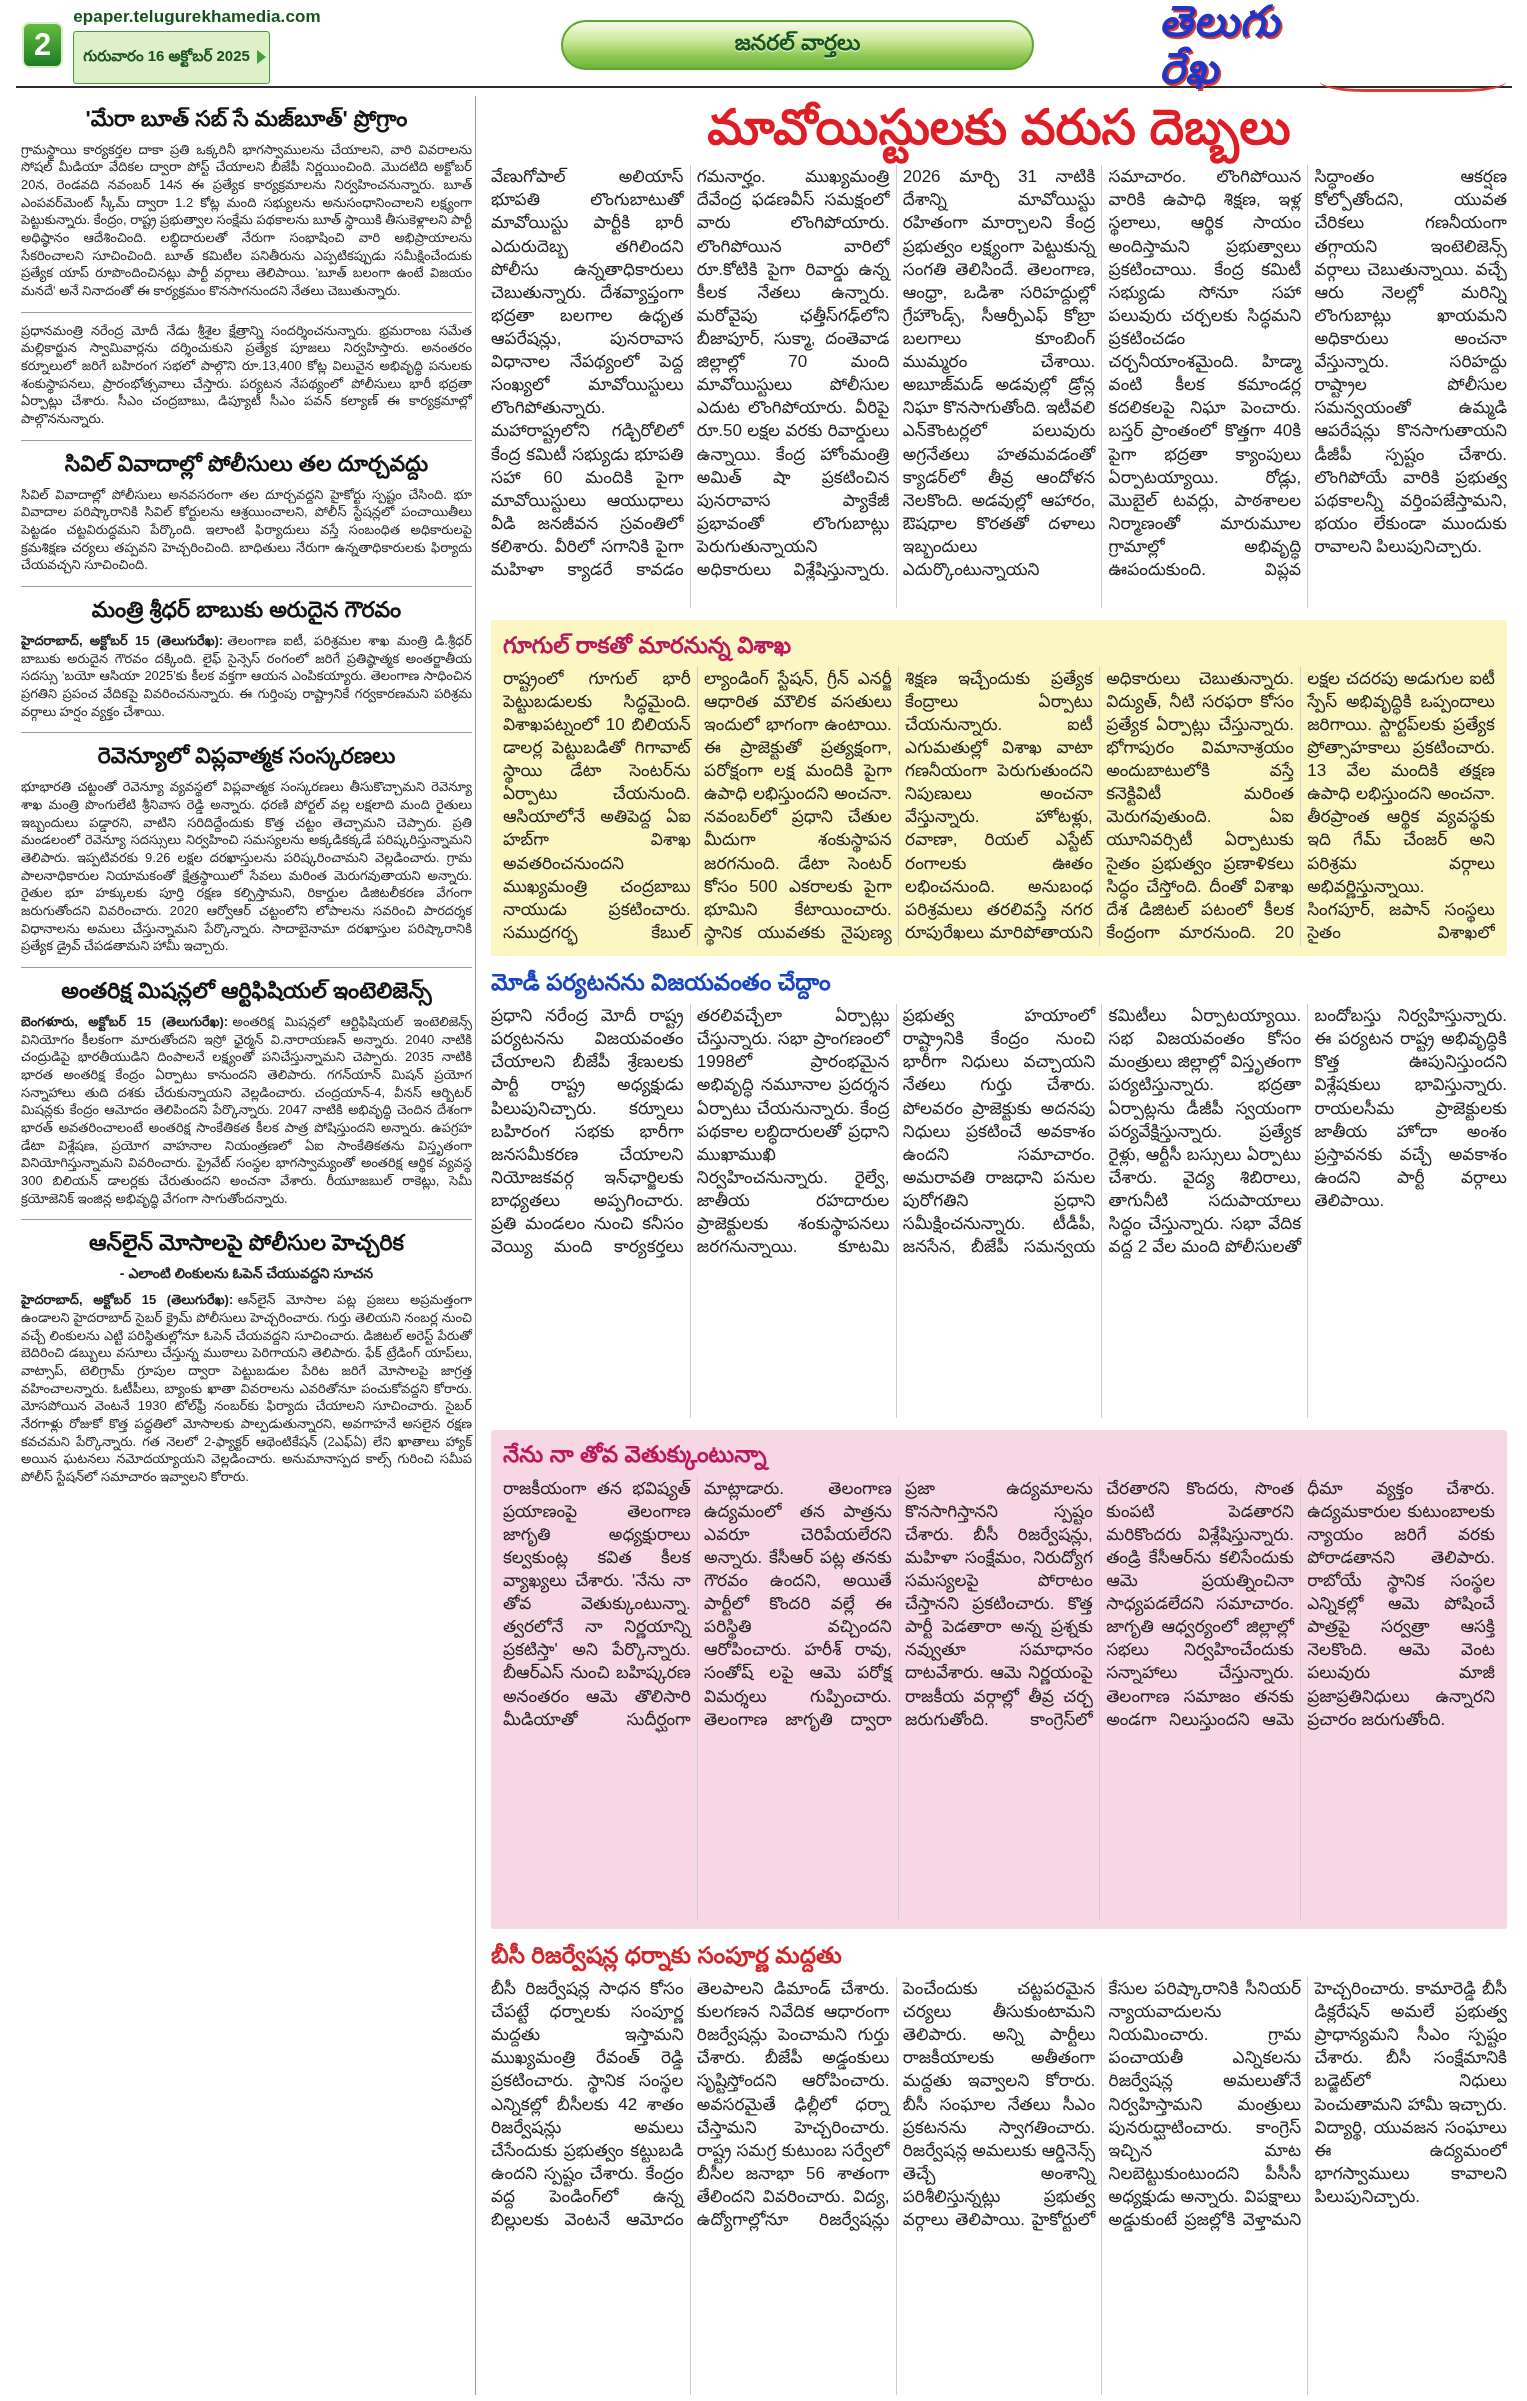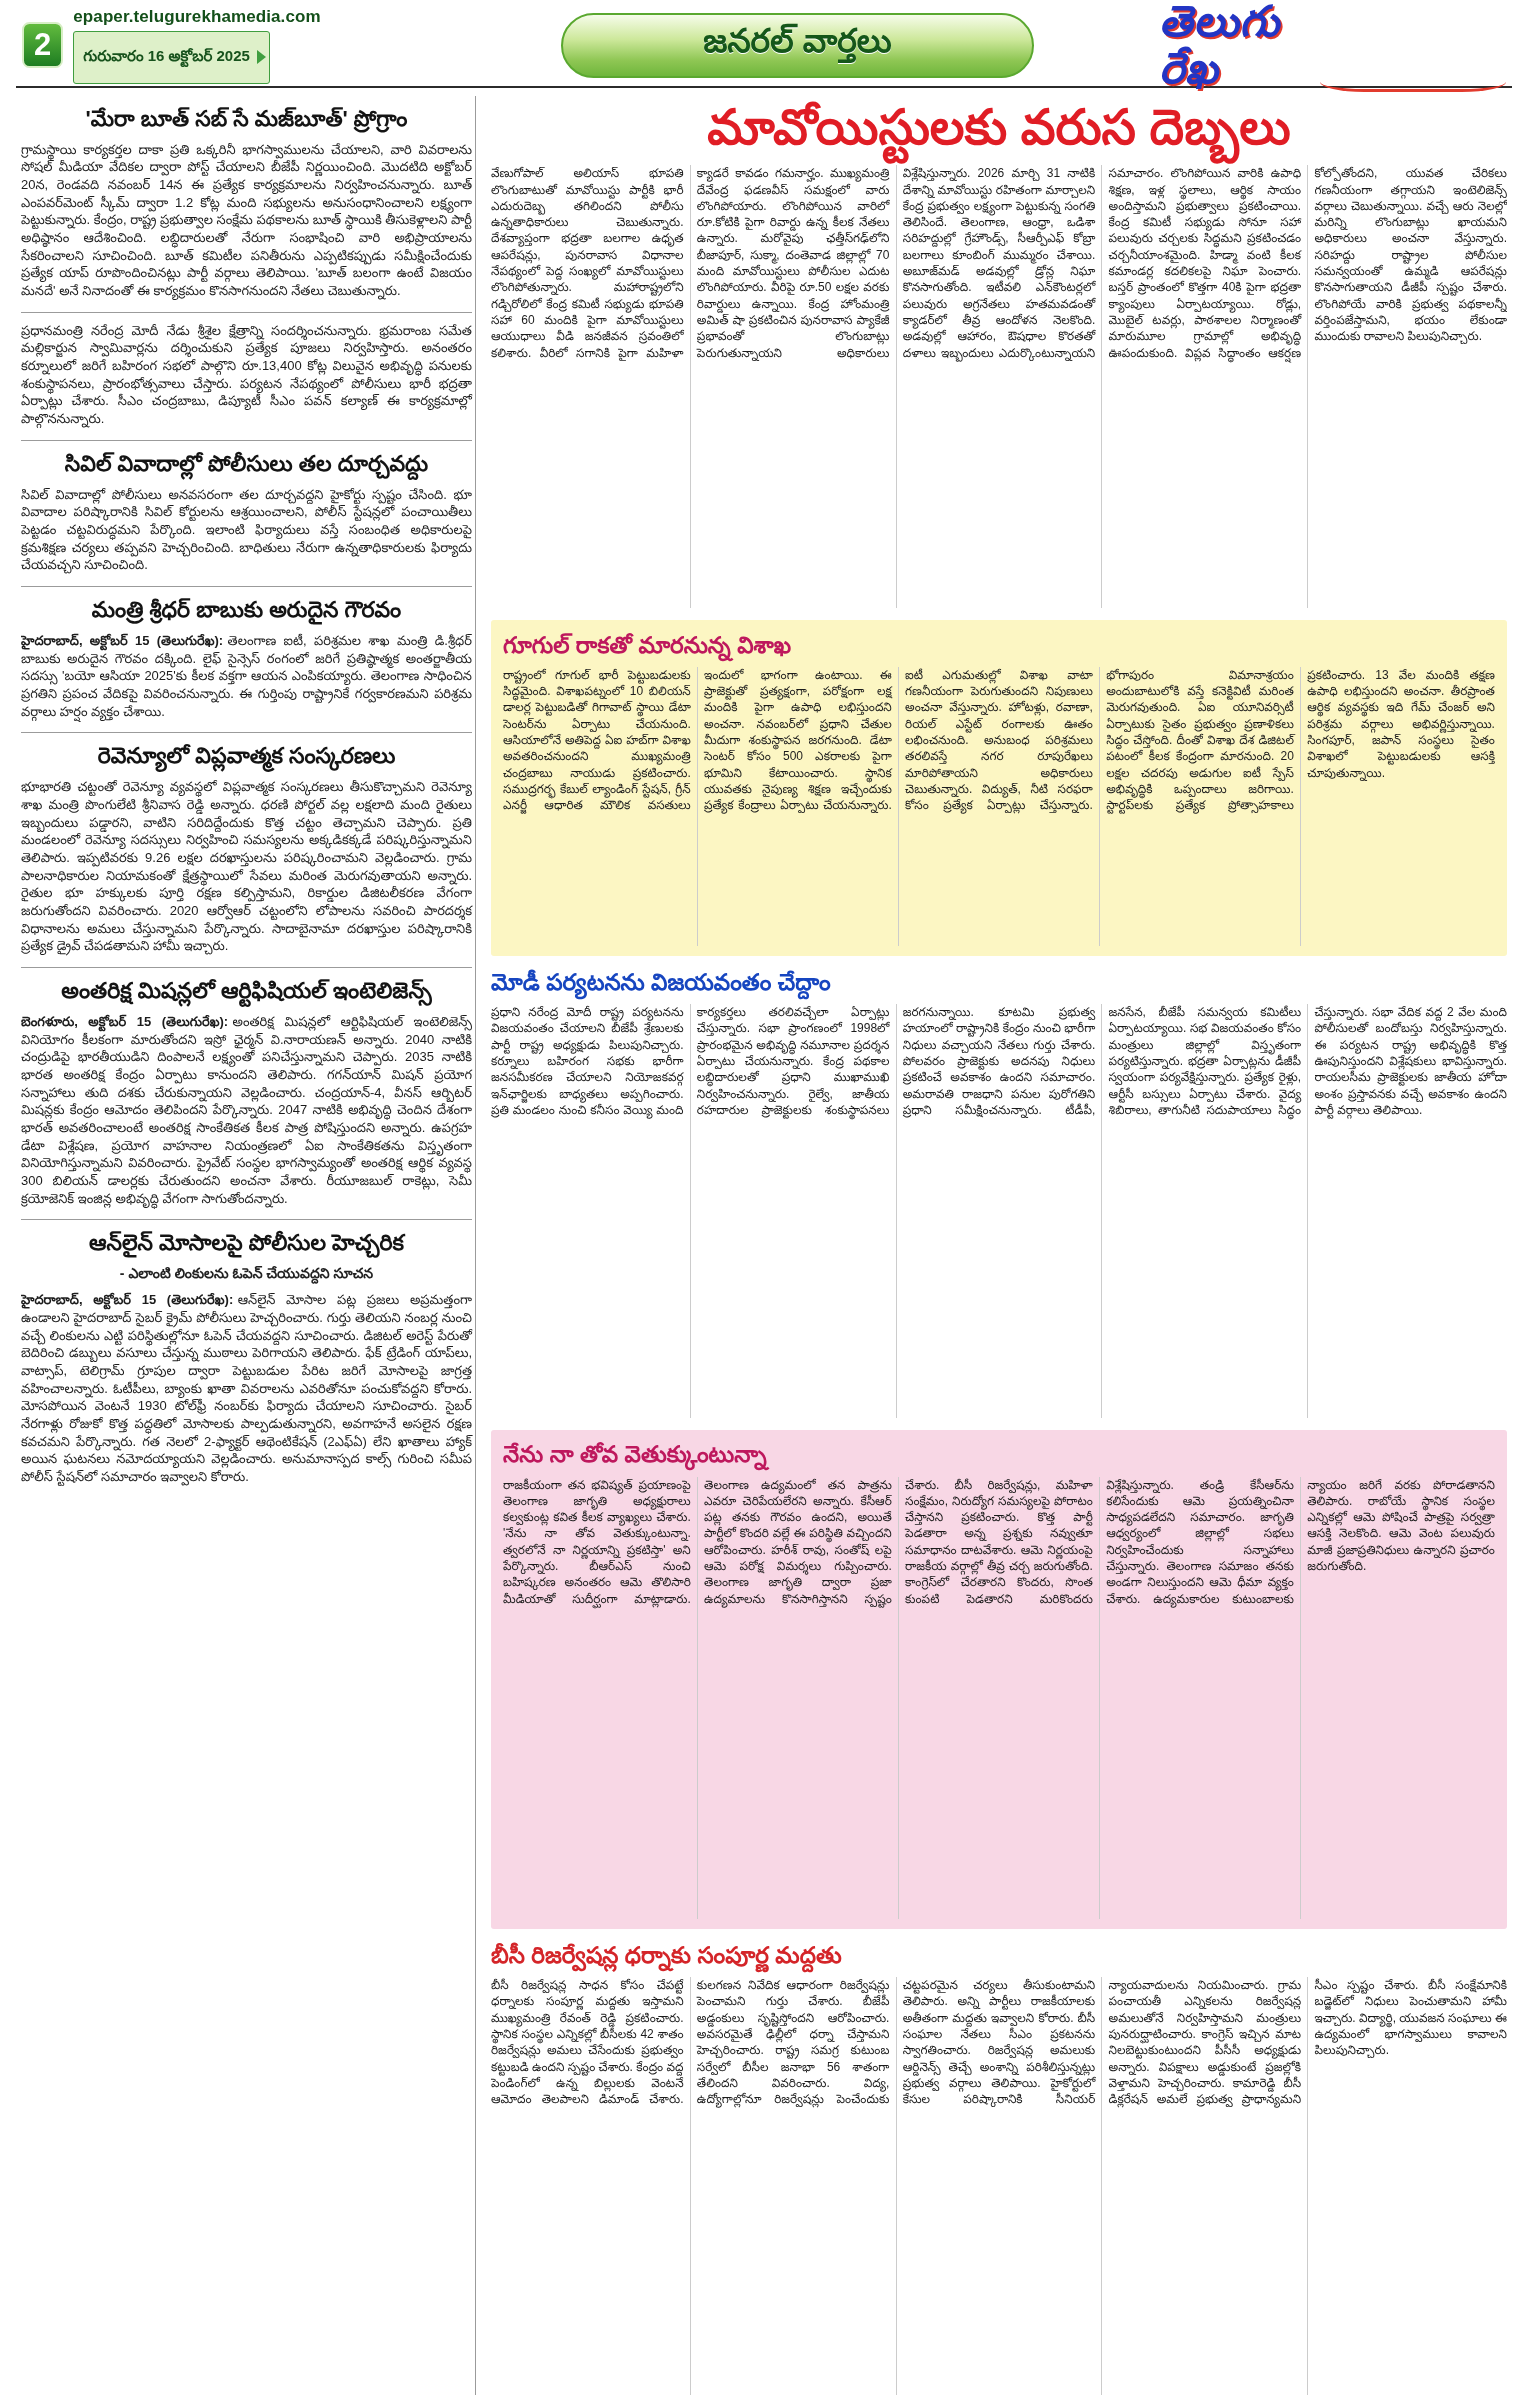--- a/index.html
+++ b/index.html
@@ -29,21 +29,21 @@
     padding:15px 9px; color:#17521c; font-weight:700; font-size:15px;
   }
   .ribbon-arrow {
     width:0;height:0;border-top:7.4px solid transparent;border-bottom:7.4px solid transparent;
     border-left:9px solid #3f9e3f; margin-left:7.4px; margin-right:-6px;
   }
   .banner {
     min-width:473px; text-align:center; padding:7.4px 44px;
     border-radius:44px; border:2.2px solid #5aa82f;
     background: linear-gradient(180deg,#f6fcea 0%, #cde89b 40%, #8ec653 75%, #6fb63c 100%);
-    color:#15571a; font-size:33px; font-weight:800; text-shadow:0 0.7px 0 #ffffff;
+    color:#15571a; font-size:22px; font-weight:800; text-shadow:0 0.7px 0 #ffffff;
   }
   .logo-wrap { width:347px; display:flex; align-items:flex-end; }
   .logo-text {
     font-size:43px; font-weight:800; font-style:italic; color:#2335c4;
     text-shadow: 1.8px 1.8px 0 #e23b2e; letter-spacing:0.7px; line-height:1.1;
   }
   .logo-swoosh {
     width:222px; height:10.3px; border-bottom:3.7px solid #e23b2e;
     border-radius: 0 0 50% 50% / 0 0 21px 21px; margin-top:-3px;
   }
@@ -73,21 +73,21 @@
     line-height:1.15; margin:3px 0 10.3px;
   }
   .sec { margin-top:12px; }
   .sec:first-of-type { margin-top:0; }
   .sec-title { font-size:23px; font-weight:800; line-height:1.25; margin-bottom:7.4px; }
   .t-green { color:#be185d; }
   .t-blue  { color:#1746c0; }
   .t-red   { color:#d42529; }
   .cols {
     column-count:5; column-gap:13.3px; column-rule:0.7px solid #cccccc;
-    font-size:12px; line-height:1.36; text-align:justify; color:#1c1c1c;
+    font-size:17px; line-height:1.36; text-align:justify; color:#1c1c1c;
     overflow:hidden;
   }
   .h-600 { height:443px; } .h-560 { height:414px; }
   .h-378 { height:279px; } .h-598 { height:442px; } .h-640 { height:473px; }
   .box-yellow { background:#fcf6c3; padding:10.3px 12px; border-radius:3px; }
   .box-pink   { background:#f8d7e5; padding:10.3px 12px; border-radius:3px; }
 </style>
 </head>
 <body>
 

